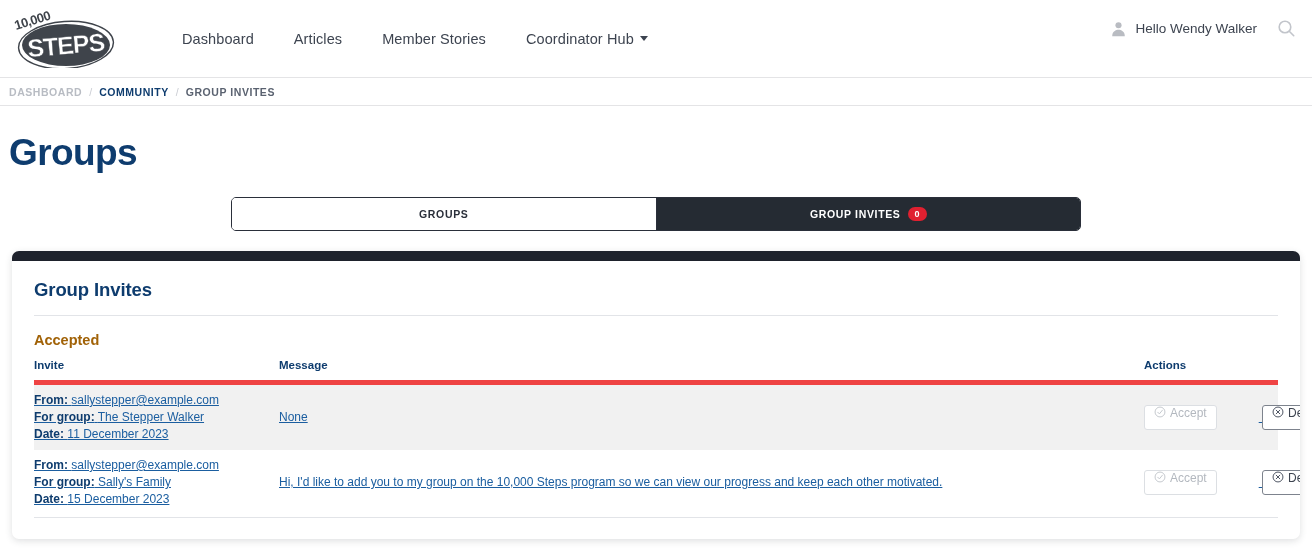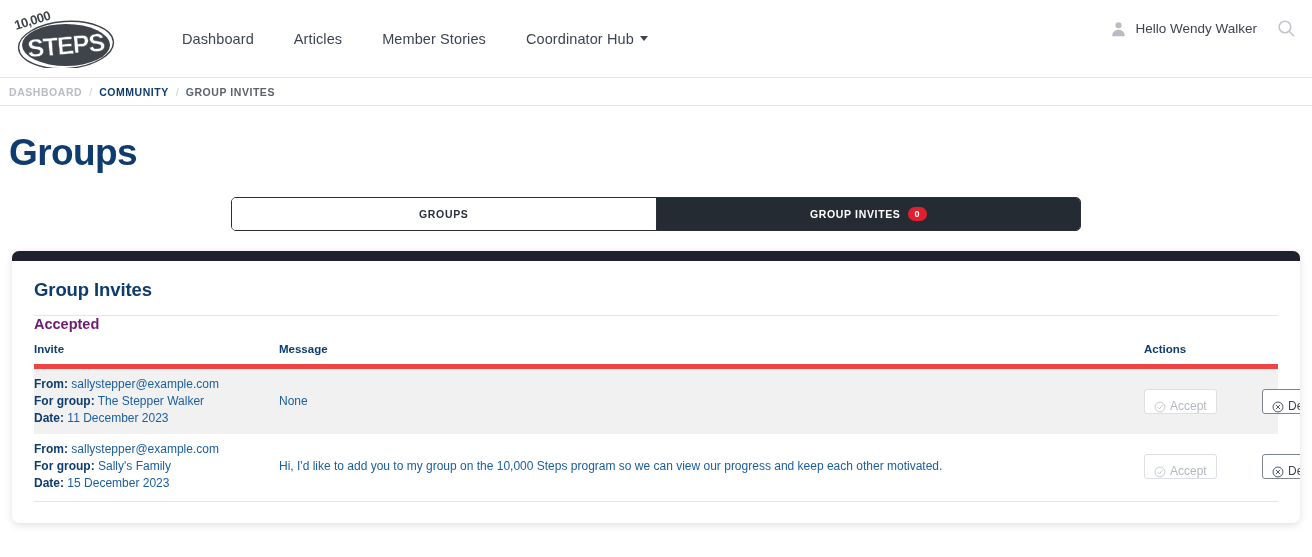--- a/index.html
+++ b/index.html
@@ -181,24 +181,24 @@
   .card-title {
     font-size: 18.5px;
     font-weight: bold;
     color: #0e3c6e;
     letter-spacing: -.1px;
     padding-bottom: 14px;
     border-bottom: 1px solid #e2e4e8;
     font-family: "Liberation Sans Narrow", "Liberation Sans", sans-serif;
   }
   .section-title {
-    margin-top: 0;
+    margin-top: 16px;
     font-size: 14.5px;
     font-weight: bold;
-    color: #701a75;
+    color: #a16207;
     font-family: "Liberation Sans Narrow", "Liberation Sans", sans-serif;
   }
 
   
   table.invites {
     width: 100%;
     border-collapse: collapse;
     margin-top: 11px;
     table-layout: fixed;
   }
@@ -212,34 +212,35 @@
   }
   th.col-invite  { width: 245px; padding-left: 8px; }
   th.col-message { width: 865px; padding-left: 10px; }
   th.col-actions { width: auto; text-align: center; }
 
   table.invites td {
     font-size: 12px;
     color: #1b5ea0;
     vertical-align: middle;
     padding: 7px 0;
+    text-decoration: underline;
   }
   tr.row-alt td { background: #f1f1f1; }
 
   td.cell-invite { padding-left: 8px; line-height: 17px; }
   td.cell-invite .lbl {
     font-weight: bold;
     color: #0e3c6e;
   }
   td.cell-message { padding-left: 10px; line-height: 17px; }
   td.cell-actions { text-align: center; white-space: nowrap; }
 
   .btn {
     display: inline-flex;
-    align-items: flex-end;
+    align-items: flex-start;
     justify-content: center;
     gap: 4px;
     height: 25px;
     padding: 0 9px;
     border-radius: 3px;
     font-size: 12px;
     background: #ffffff;
     cursor: pointer;
     vertical-align: middle;
   }

